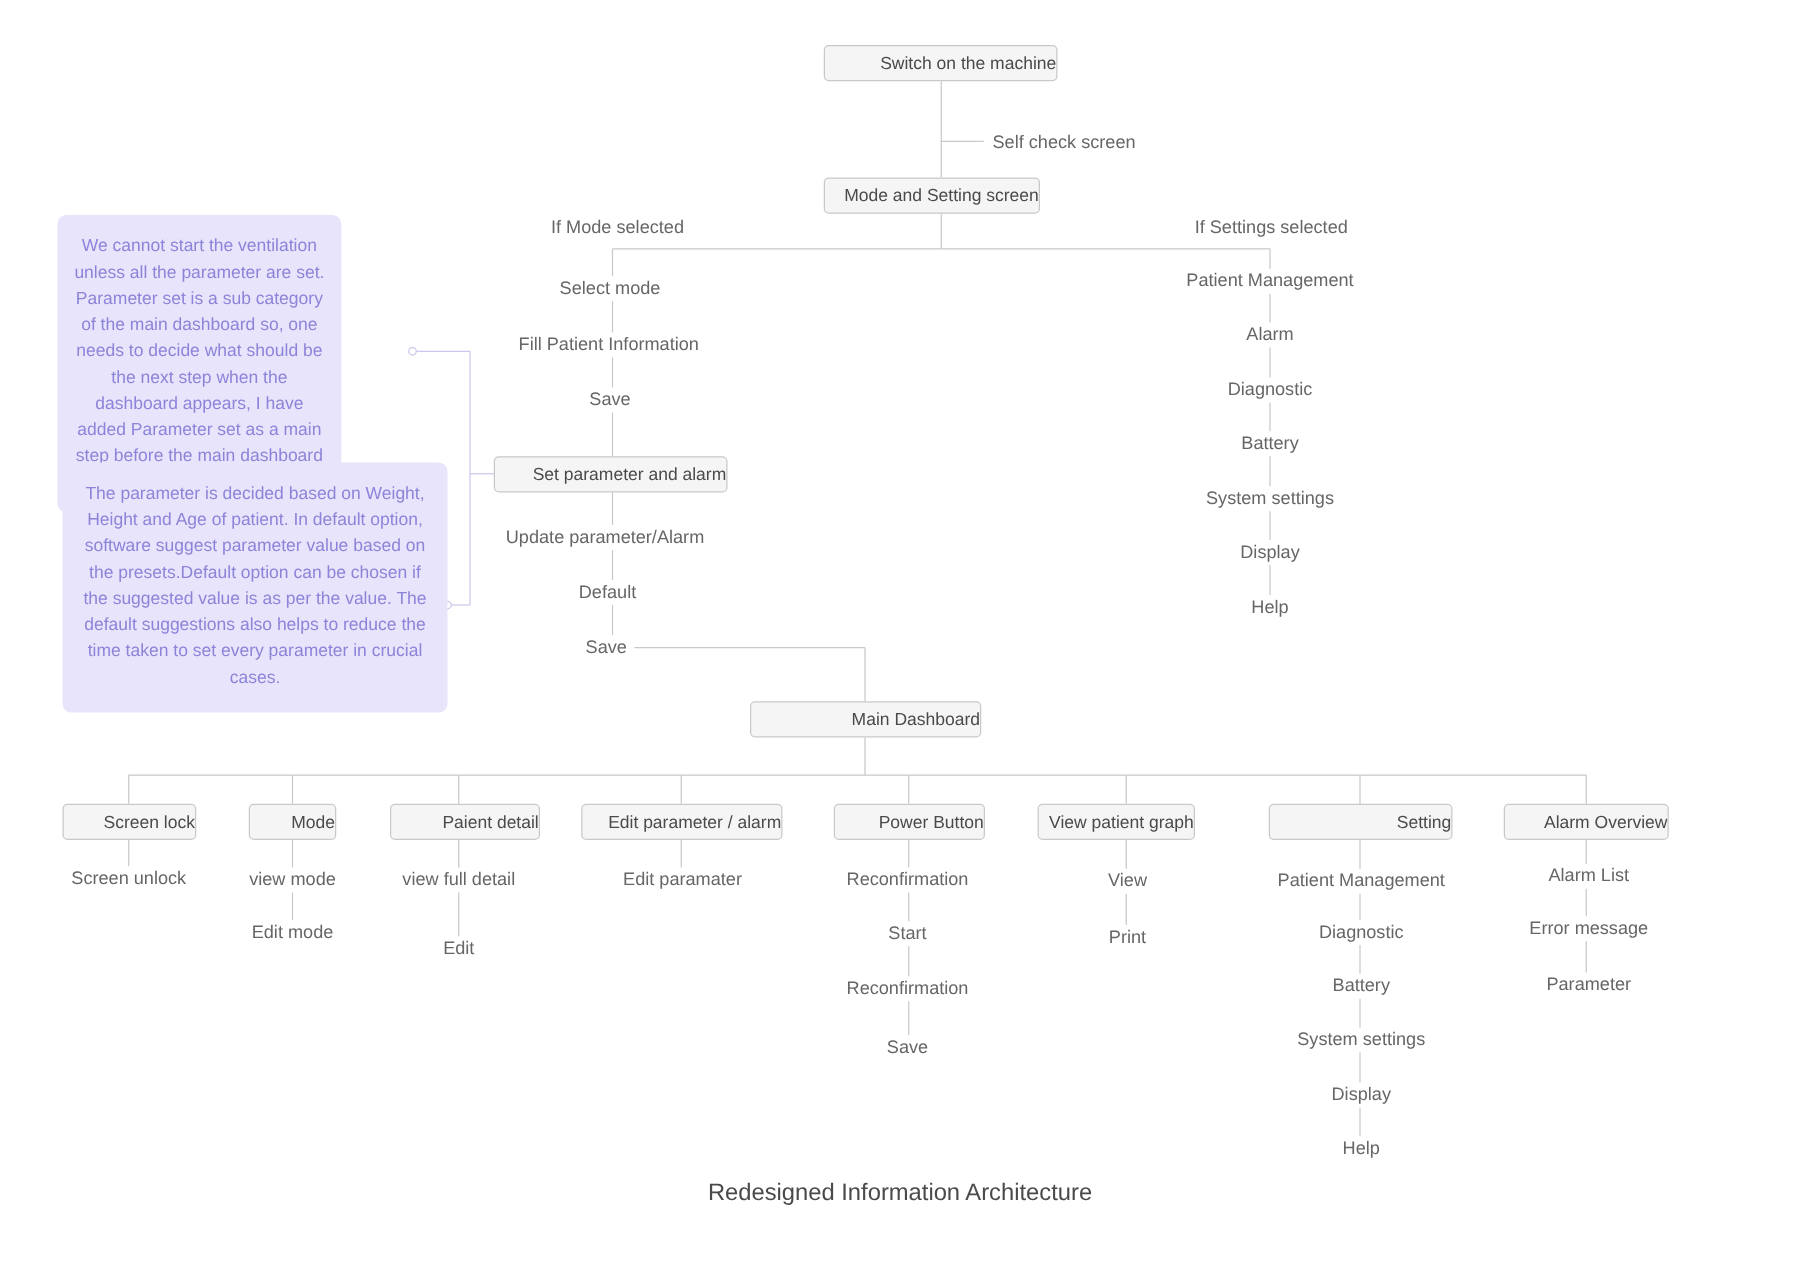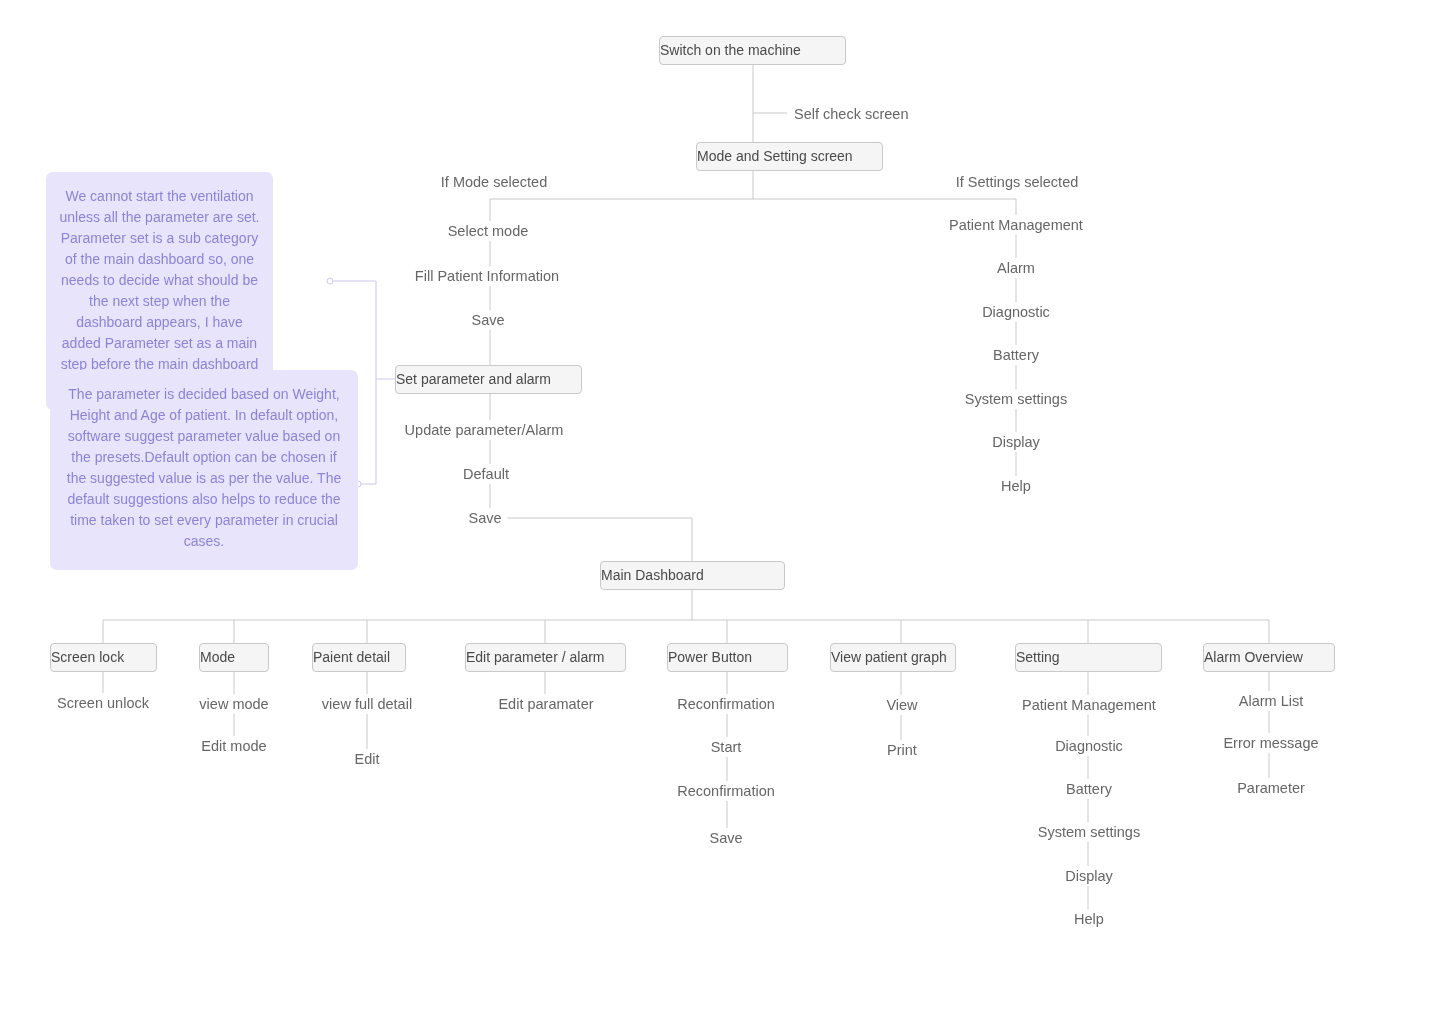--- a/index.html
+++ b/index.html
@@ -10,21 +10,21 @@
     background: #ffffff;
     font-family: "Liberation Sans", sans-serif;
     overflow: hidden;
   }
   svg.wires { position: absolute; left: 0; top: 0; width: 1440px; height: 1018px; }
   .box {
     position: absolute;
     height: 29px;
     line-height: 27px;
     box-sizing: border-box;
-    text-align: left;
+    text-align: right;
     background: #f5f5f5;
     border: 1px solid #c9c9c9;
     border-radius: 4px;
     color: #4a4a4a;
     font-size: 14px;
     white-space: nowrap;
     overflow: hidden;
   }
   .lbl {
     position: absolute;
@@ -113,21 +113,21 @@
       <line x1="376" y1="379" x2="395" y2="379"></line>
       <circle cx="330" cy="281" r="3" fill="#ffffff"></circle>
       <circle cx="358" cy="484" r="3" fill="#ffffff"></circle>
     </g>
   </svg>
 
   <div class="box" style="left:659px; top:36px; width:187px">Switch on the machine</div>
 
   <div class="lbl-left" style="left:790px; top:104px">Self check screen</div>
 
-  <div class="box" style="left:696px; top:142px; width:187px">Mode and Setting screen</div>
+  <div class="box" style="left:659px; top:142px; width:173px">Mode and Setting screen</div>
 
   <div class="lbl" style="left:494px; top:172px">If Mode selected</div>
   <div class="lbl" style="left:1017px; top:172px">If Settings selected</div>
 
   <div class="lbl" style="left:488px; top:221px">Select mode</div>
   <div class="lbl" style="left:487px; top:266px">Fill Patient Information</div>
   <div class="lbl" style="left:488px; top:310px">Save</div>
 
   <div class="box" style="left:395px; top:365px; width:187px">Set parameter and alarm</div>
 
@@ -143,21 +143,21 @@
   <div class="lbl" style="left:1016px; top:432px">Display</div>
   <div class="lbl" style="left:1016px; top:476px">Help</div>
 
   <div class="annotation" style="left:46px; top:172px; width:227px; min-height:176px">We cannot start the ventilation unless all the parameter are set. Parameter set is a sub category of the main dashboard so, one needs to decide what should be the next step when the dashboard appears, I have added Parameter set as a main step before the main dashboard screen.</div>
   <div class="annotation" style="left:50px; top:370px; width:308px; min-height:200px">The parameter is decided based on Weight, Height and Age of patient. In default option, software suggest parameter value  based on the presets.Default option can be chosen if the suggested value is as per the value. The default suggestions also helps to reduce the time taken to set every parameter in crucial cases.</div>
 
   <div class="box" style="left:600px; top:561px; width:185px">Main Dashboard</div>
 
   <div class="box" style="left:50px; top:643px; width:107px">Screen lock</div>
   <div class="box" style="left:199px; top:643px; width:70px">Mode</div>
-  <div class="box" style="left:312px; top:643px; width:94px">Paient detail</div>
+  <div class="box" style="left:312px; top:643px; width:120px">Paient detail</div>
   <div class="box" style="left:465px; top:643px; width:161px">Edit parameter / alarm</div>
   <div class="box" style="left:667px; top:643px; width:121px">Power Button</div>
   <div class="box" style="left:830px; top:643px; width:126px">View patient graph</div>
   <div class="box" style="left:1015px; top:643px; width:147px">Setting</div>
   <div class="box" style="left:1203px; top:643px; width:132px">Alarm Overview</div>
 
   <div class="lbl" style="left:103px; top:693px">Screen unlock</div>
 
   <div class="lbl" style="left:234px; top:694px">view mode</div>
   <div class="lbl" style="left:234px; top:736px">Edit mode</div>
@@ -179,14 +179,15 @@
   <div class="lbl" style="left:1089px; top:736px">Diagnostic</div>
   <div class="lbl" style="left:1089px; top:779px">Battery</div>
   <div class="lbl" style="left:1089px; top:822px">System settings</div>
   <div class="lbl" style="left:1089px; top:866px">Display</div>
   <div class="lbl" style="left:1089px; top:909px">Help</div>
 
   <div class="lbl" style="left:1271px; top:691px">Alarm List</div>
   <div class="lbl" style="left:1271px; top:733px">Error message</div>
   <div class="lbl" style="left:1271px; top:778px">Parameter</div>
 
+  <div class="title" style="left:720px; top:944px">Redesigned Information Architecture</div>
 
 </div>
 
 </body></html>

